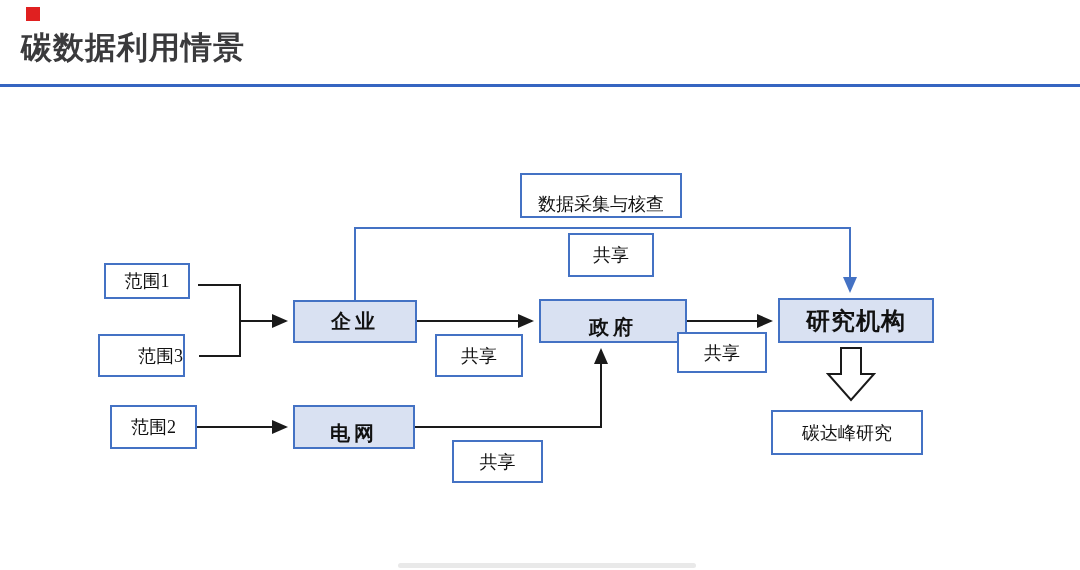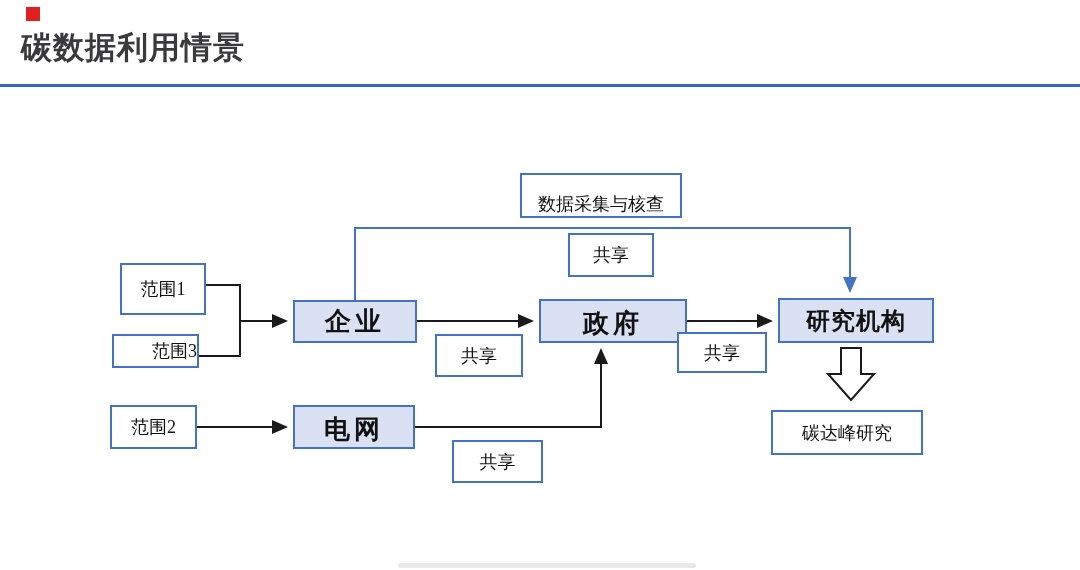--- a/index.html
+++ b/index.html
@@ -17,21 +17,21 @@
   .title-underline{
     position:absolute;left:0;top:84px;width:1080px;height:3px;background:#3565c1;
   }
   .connectors{position:absolute;left:0;top:0;width:1080px;height:570px;}
   .box{
     position:absolute;display:flex;align-items:center;justify-content:center;
     background:#ffffff;border:2px solid #4472c4;box-sizing:border-box;
     font-size:18px;color:#111;white-space:nowrap;
   }
   .box.filled{
-    background:#d9e1f2;font-weight:700;font-size:26px;letter-spacing:4px;
+    background:#d9e1f2;font-weight:700;font-size:20px;letter-spacing:4px;
   }
   .box.filled.small-caps{font-size:24px;letter-spacing:1px;}
   .bottom-bar{
     position:absolute;left:398px;top:563px;width:298px;height:5px;
     background:#e9e9e9;border-radius:3px;
   }
 </style>
 </head>
 <body>
 
@@ -60,25 +60,25 @@
 
     <path d="M197,427 L286,427" fill="none" stroke="#1a1a1a" stroke-width="2" marker-end="url(#arrow-black)"></path>
 
     <path d="M415,427 L601,427 L601,350" fill="none" stroke="#1a1a1a" stroke-width="2" marker-end="url(#arrow-black)"></path>
 
     <path d="M355,300 L355,228 L850,228 L850,291" fill="none" stroke="#4472c4" stroke-width="2" marker-end="url(#arrow-blue)"></path>
 
     <path d="M841,348 L861,348 L861,374 L874,374 L851,400 L828,374 L841,374 Z" fill="#ffffff" stroke="#1a1a1a" stroke-width="2" stroke-linejoin="miter"></path>
   </svg>
 
-  <div class="box" style="left:120px;top:263px;width:86px;height:52px;">
+  <div class="box" style="left:104px;top:263px;width:86px;height:36px;">
     <span>范围1</span>
   </div>
 
-  <div class="box" style="left:112px;top:334px;width:87px;height:34px;padding-left:38px;">
+  <div class="box" style="left:98px;top:334px;width:87px;height:43px;padding-left:38px;">
     <span>范围3</span>
   </div>
 
   <div class="box" style="left:110px;top:405px;width:87px;height:44px;">
     <span>范围2</span>
   </div>
 
   <div class="box filled" style="left:293px;top:300px;width:124px;height:43px;">
     <span>企业</span>
   </div>

